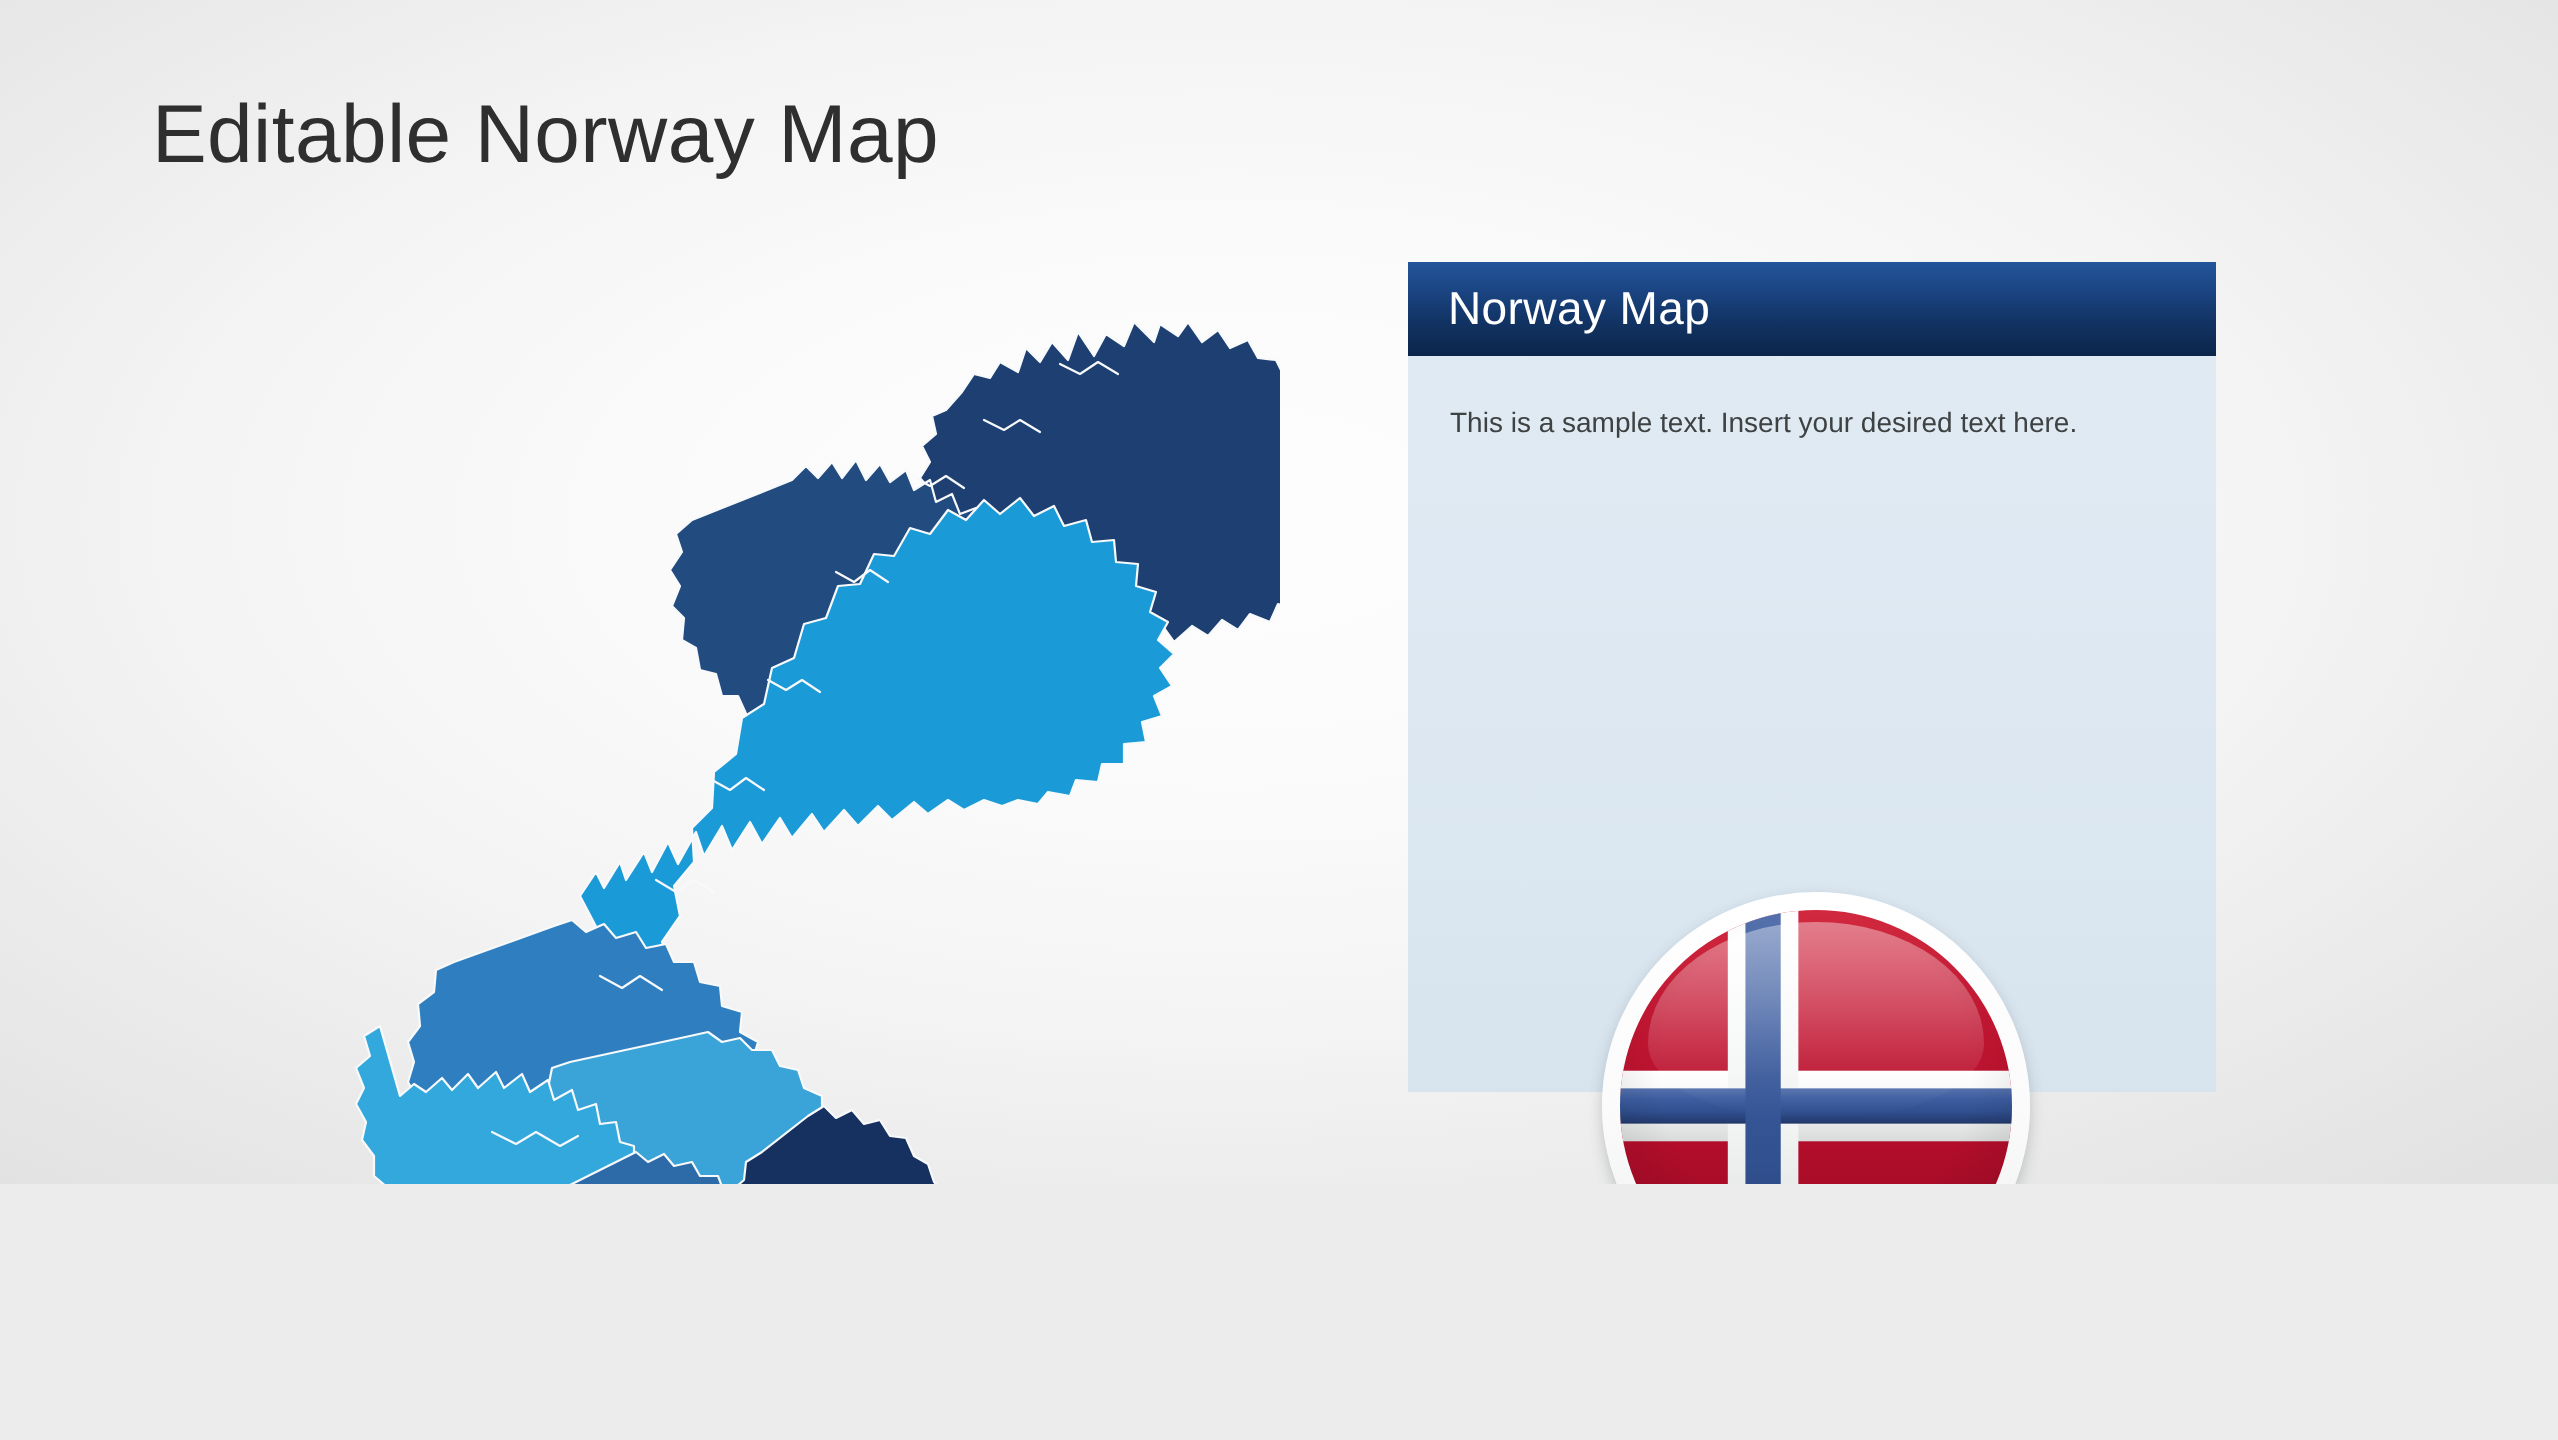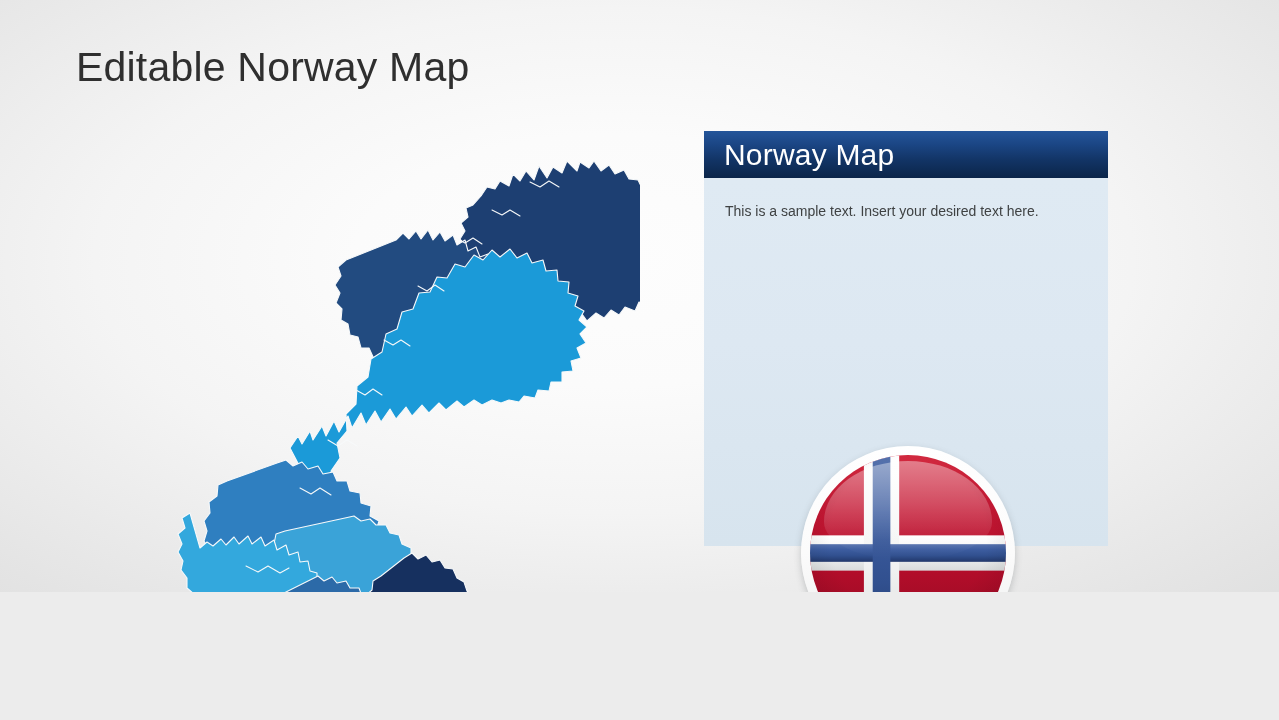--- a/index.html
+++ b/index.html
@@ -73,21 +73,21 @@
   .panel-header {
     height: 47px;
     background: linear-gradient(to bottom, #24559a 0%, #1b4685 28%, #123465 62%, #0b2549 100%);
     display: flex;
     align-items: center;
     box-sizing: border-box;
     padding-left: 20px;
   }
   .panel-header-title {
     color: #ffffff;
-    font-size: 30px;
+    font-size: 23px;
     font-weight: 400;
     letter-spacing: 0.2px;
   }
   .panel-body {
     height: 368px;
     box-sizing: border-box;
     padding: 20px 22px 0 21px;
     background: linear-gradient(to bottom, #dfeaf3 0%, #dde8f2 45%, #d7e4ee 100%);
   }
   .panel-body-text {

